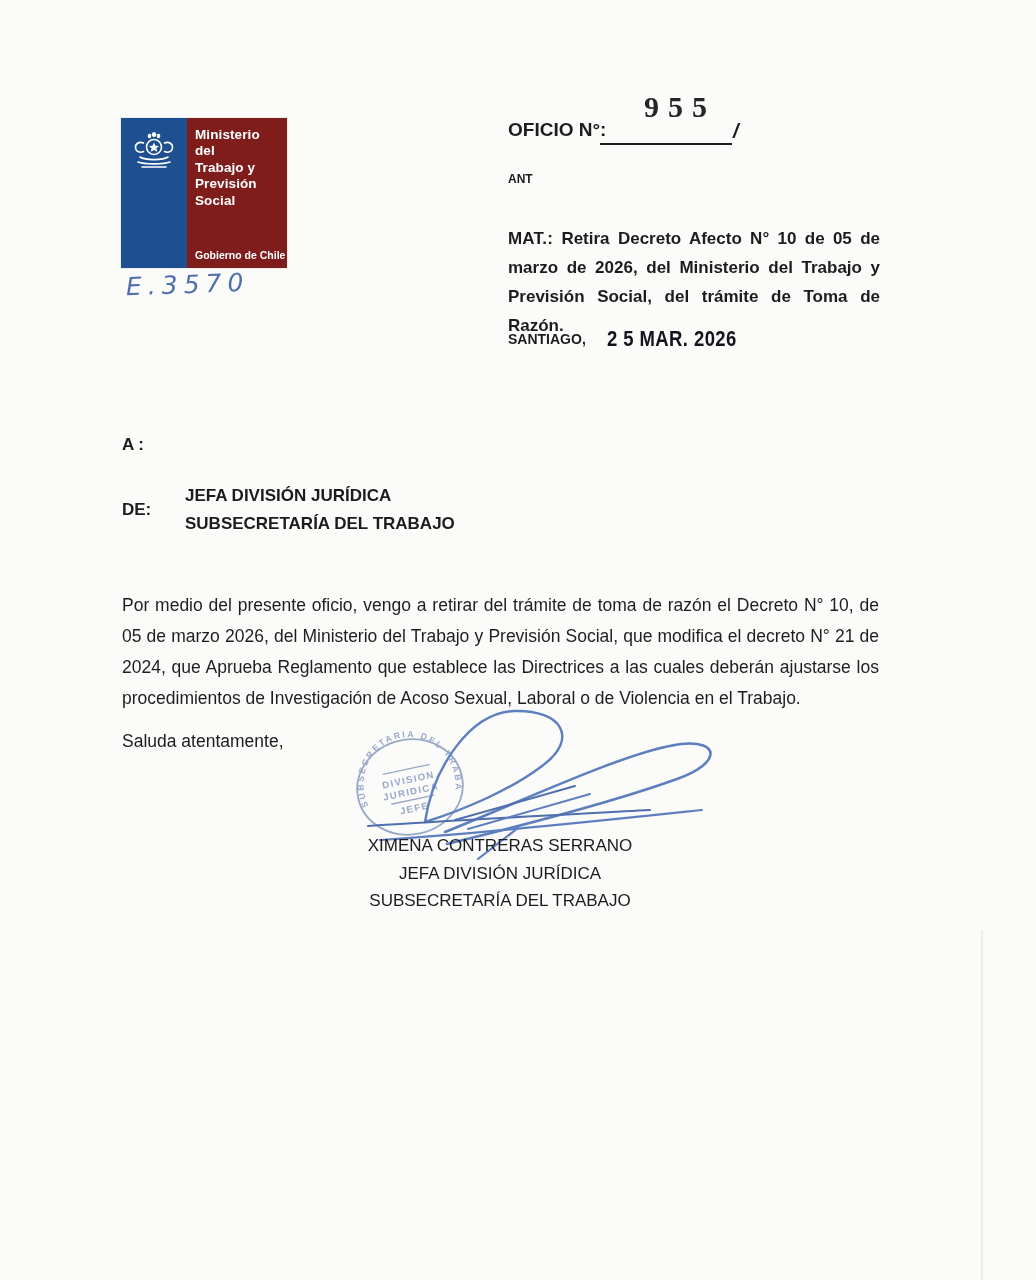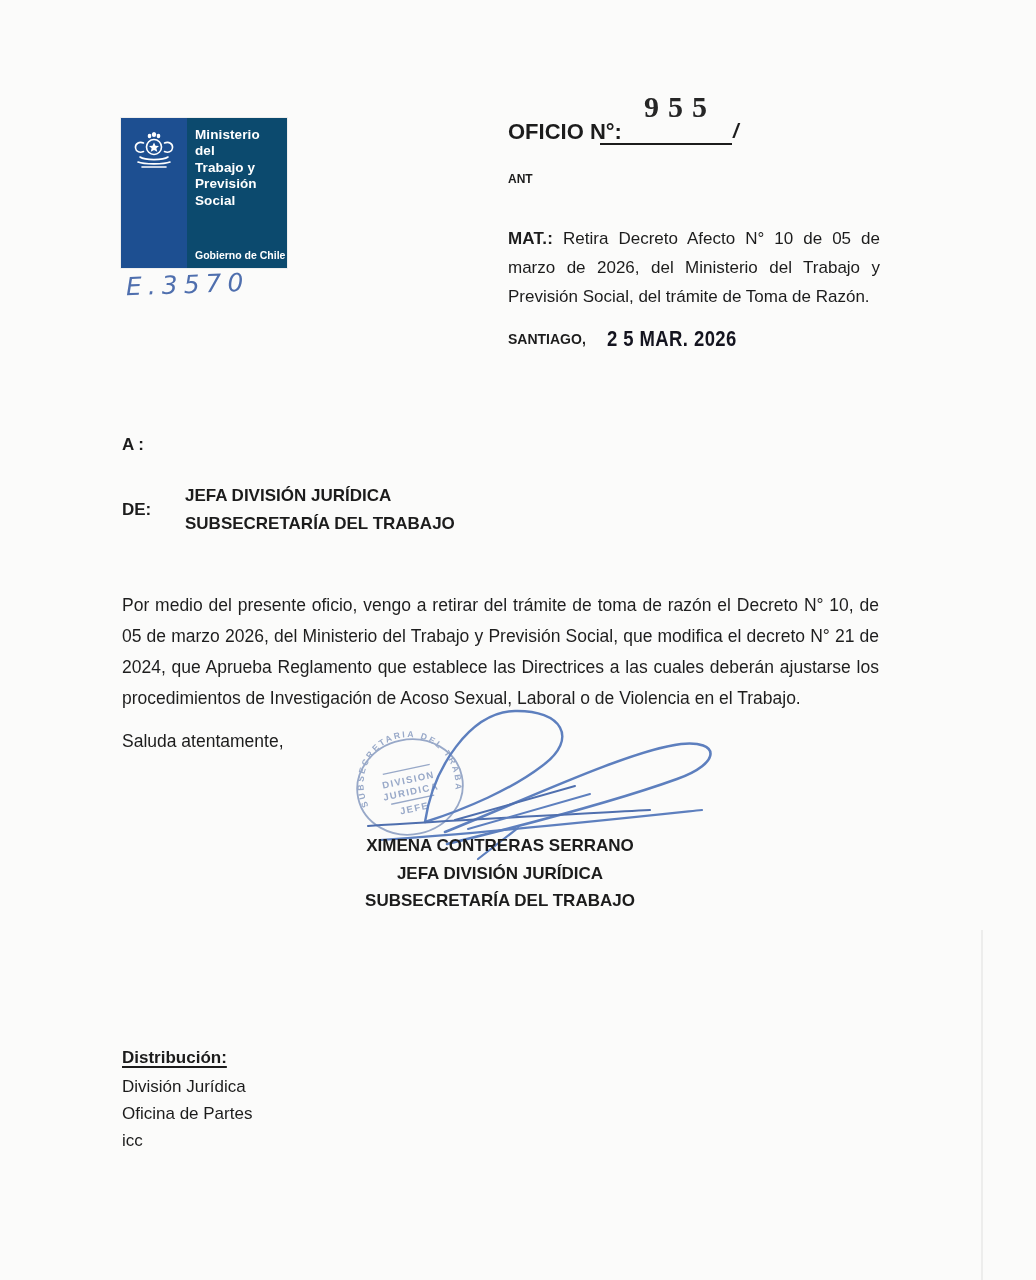--- a/index.html
+++ b/index.html
@@ -8,44 +8,44 @@
     width:1036px;height:1280px;
     background:#fbfbfa;
     font-family:"Liberation Sans", sans-serif;
     color:#1c1c1c;
     overflow:hidden;
     margin:0 auto;
   }
   
   .logo{position:absolute;left:121px;top:118px;width:166px;height:150px;display:flex;box-shadow:0 0 0 1px rgba(0,0,0,0.05);}
   .logo-blue{width:66px;background:#1d4f91;position:relative;}
-  .logo-red{flex:1;background:#0c4a6e;position:relative;color:#fff;}
+  .logo-red{flex:1;background:#7f1d1d;position:relative;color:#fff;}
   .logo-red .ministry{padding:9px 4px 0 8px;font-weight:bold;font-size:13.5px;line-height:1.22;letter-spacing:.1px;}
   .logo-red .gov{position:absolute;left:8px;bottom:7px;font-weight:bold;font-size:10.5px;white-space:nowrap;}
   .emblem{position:absolute;left:50%;top:12px;transform:translateX(-50%);}
   
   .hand-ref{
     position:absolute;left:126px;top:270px;
     font-family:"DejaVu Sans", sans-serif;
     font-style:italic;font-size:25px;letter-spacing:6px;
     color:#4f6fae;transform:rotate(-2deg);
   }
   
-  .oficio-label{position:absolute;left:508px;top:119px;font-weight:bold;font-size:22px;}
+  .oficio-label{position:absolute;left:508px;top:119px;font-weight:bold;font-size:19px;}
   .oficio-number{
     position:absolute;left:620px;top:90px;width:120px;text-align:center;
     font-family:"Liberation Serif", serif;font-weight:bold;font-size:30px;
     letter-spacing:9px;color:#262626;
   }
   .oficio-line{position:absolute;left:600px;top:121px;width:132px;height:22px;border-bottom:2.5px solid #1c1c1c;}
   .oficio-slash{position:absolute;left:733px;top:120px;font-weight:bold;font-size:20px;font-style:italic;}
   .ant-label{position:absolute;left:508px;top:172px;font-weight:bold;font-size:12px;}
   .mat-block{
     position:absolute;left:508px;top:224px;width:372px;
-    font-size:17px;line-height:29px;text-align:justify;
+    font-size:17px;line-height:29px;text-align:justify;font-weight:bold;
   }
   .mat-block b{letter-spacing:.2px;}
   .city-label{position:absolute;left:508px;top:331px;font-weight:bold;font-size:14px;}
   .date-stamp{
     position:absolute;left:607px;top:326px;
     font-weight:bold;font-size:22px;letter-spacing:0.5px;
     color:#14141f;transform:scaleX(.84);transform-origin:left center;
     white-space:nowrap;
   }
   
@@ -56,21 +56,21 @@
   
   .body-par{
     position:absolute;left:122px;top:590px;width:757px;
     font-size:17.5px;line-height:31px;text-align:justify;color:#1e1e1e;
   }
   .closing{position:absolute;left:122px;top:731px;font-size:17.5px;}
   
   .sig-svg{position:absolute;left:328px;top:696px;}
   .sig-block{
     position:absolute;left:332px;top:832px;width:336px;
-    text-align:center;font-weight:bold;font-size:17px;line-height:27.5px;
+    text-align:center;font-weight:normal;font-size:17px;line-height:27.5px;
   }
   
   .dist{position:absolute;left:122px;top:1044px;font-size:17px;line-height:27px;}
   .dist-label{font-weight:bold;text-decoration:underline;text-decoration-thickness:2px;text-underline-offset:3px;margin-bottom:2px;}
   
   .scan-line{position:absolute;left:981px;top:930px;width:2px;height:350px;background:#ededec;}
   .stamp-text{font-family:"Liberation Sans", sans-serif;font-weight:bold;fill:#90a2c4;}
 </style>
 </head>
 <body>
@@ -163,21 +163,15 @@
       <path d="M 150 163 L 190 132" stroke-width="2.2"></path>
     </g>
   </svg>
 
   <div class="sig-block">
     <div>XIMENA CONTRERAS SERRANO</div>
     <div>JEFA DIVISIÓN JURÍDICA</div>
     <div>SUBSECRETARÍA DEL TRABAJO</div>
   </div>
 
-  <div class="dist">
-    <div class="dist-label">Distribución:</div>
-    <div>División Jurídica</div>
-    <div>Oficina de Partes</div>
-    <div>icc</div>
-  </div>
 
   <div class="scan-line"></div>
 </div>
 
 </body></html>

